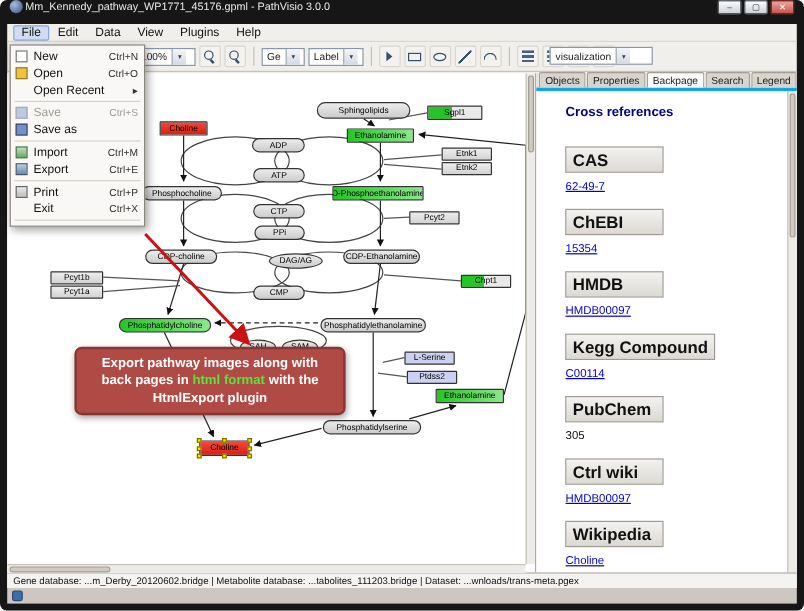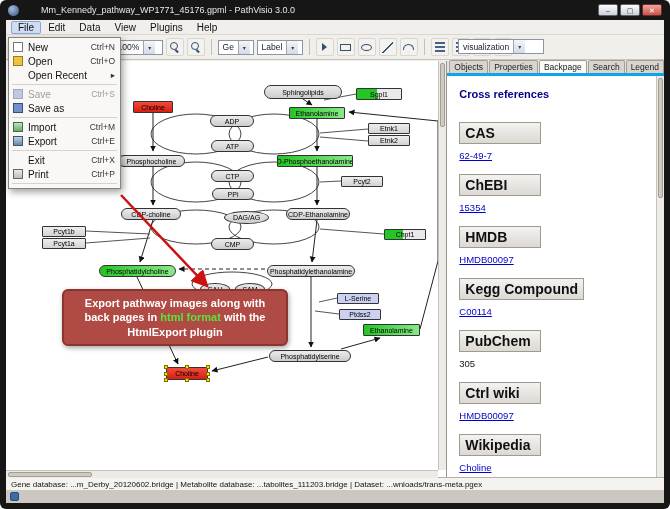--- a/index.html
+++ b/index.html
@@ -1,20 +1,20 @@
 <!DOCTYPE html>
 <html><head>
 <meta charset="utf-8">
 <style>
 *{margin:0;padding:0;box-sizing:border-box}
 html,body{width:670px;height:509px}
 body{font-family:"Liberation Sans",sans-serif;background:#fff;position:relative;overflow:hidden}
 .window{position:absolute;inset:0;background:#161616;border-radius:6px}
 
-.titlebar{position:absolute;left:0;top:0;right:0;height:20px;display:flex;align-items:center;padding:0 8px;gap:22px}
+.titlebar{position:absolute;left:0;top:0;right:0;height:20px;display:flex;padding:0 8px;gap:2px}
 .title-icon{width:11px;height:11px;border-radius:50%;background:radial-gradient(circle at 35% 35%,#a7bcda,#31507e);flex:none}
 .title-text{color:#e9e9e9;font-size:9px;white-space:nowrap}
 .win-btns{margin-left:auto;display:flex;gap:2px}
 .win-btn{width:20px;height:12px;font-size:7px;line-height:11px;text-align:center;color:#333;background:linear-gradient(#fdfdfd,#ccd2d9);border:1px solid #60646a;border-radius:2px}
 .win-btn.close{background:linear-gradient(#f0a49e,#c4554c);color:#fff;border-color:#732b25}
 
 .app{position:absolute;left:6px;top:20px;width:658px;height:470px;background:#f1efec}
 .menubar{height:15px;display:flex;align-items:center;padding-left:5px;border-bottom:1px solid #dcd8d1;font-size:10px;color:#111}
 .mb-item{padding:1px 7px}
 .mb-item.active{background:#cfdcf3;border:1px solid #89a7cf;padding:0 6px;border-radius:2px}
@@ -55,21 +55,21 @@
 .handle{position:absolute;width:4px;height:4px;background:#ffe200;border:1px solid #7e7000;z-index:3}
 .cv-vscroll{position:absolute;top:0;right:0;width:8px;bottom:8px;background:#edebe7;border-left:1px solid #c6c2ba;z-index:5}
 .cv-vthumb{position:absolute;left:1px;right:1px;top:2px;height:64px;background:#cfcac2;border:1px solid #a29d93;border-radius:2px}
 .cv-hscroll{position:absolute;left:0;right:8px;bottom:0;height:8px;background:#edebe7;border-top:1px solid #c6c2ba;z-index:5}
 .cv-hthumb{position:absolute;top:1px;bottom:1px;left:2px;width:84px;background:#cfcac2;border:1px solid #a29d93;border-radius:2px}
 
 .panel{position:relative;flex:1;background:#f1efec}
 .tabs{display:flex;height:15px;padding-left:2px;gap:1px;background:#e6e3dd;border-bottom:3px solid #0ea5e9;align-items:flex-end}
 .tab{font-size:8.5px;padding:1px 4px 1px;background:#d9d5ce;border:1px solid #a39e96;border-bottom:none;border-radius:2px 2px 0 0;color:#222}
 .tab.active{background:#fbfaf8}
-.panel-body{position:absolute;top:15px;left:0;right:8px;bottom:0;background:#fff;padding:12px 4px 0 12px;overflow:hidden}
+.panel-body{position:absolute;top:15px;left:0;right:8px;bottom:0;background:#fff;padding:12px 4px 0 24px;overflow:hidden}
 .bp-title{font-size:11px;font-weight:bold;color:#00008b;margin-bottom:22px}
 .bp-section{margin-bottom:13px}
 .bp-header{display:inline-block;min-width:82px;background:linear-gradient(#f3f2f0,#dcd9d3);border:1px solid #9f9b93;font-weight:bold;font-size:14px;padding:2px 5px;margin-bottom:6px;color:#111}
 .bp-link{display:block;font-size:9.5px;color:#0000cc;text-decoration:underline;width:fit-content}
 .bp-value{display:block;font-size:9.5px;color:#111}
 .bp-expression{font-size:11px;font-weight:bold;color:#000;margin-top:6px}
 .panel-scroll{position:absolute;top:15px;right:0;width:8px;bottom:0;background:#edebe7;border-left:1px solid #c6c2ba}
 .panel-thumb{position:absolute;top:2px;left:1px;right:1px;height:120px;background:#cfcac2;border:1px solid #a29d93;border-radius:2px}
 
 .statusbar{position:absolute;left:0;right:0;bottom:0;height:13px;background:#f5f3f0;border-top:1px solid #b3afa7;font-size:8px;color:#111;display:flex;align-items:center;padding:0 5px;white-space:nowrap;overflow:hidden}
@@ -346,28 +346,28 @@
         <span>Import</span>
         <span class="fm-short">Ctrl+M</span>
       </div>
       <div class="fm-item">
         <span class="mi mi-export"></span>
         <span>Export</span>
         <span class="fm-short">Ctrl+E</span>
       </div>
       <div class="fm-sep"></div>
       <div class="fm-item">
+        <span class="mi mi-print"></span>
+        <span>Print</span>
+        <span class="fm-short">Ctrl+P</span>
+      </div>
+      <div class="fm-item">
         <span class="mi"></span>
         <span>Exit</span>
         <span class="fm-short">Ctrl+X</span>
-      </div>
-      <div class="fm-item">
-        <span class="mi mi-print"></span>
-        <span>Print</span>
-        <span class="fm-short">Ctrl+P</span>
       </div>
       <div class="fm-sep"></div>
     </div>
 
   <div class="callout" style="background: rgb(176, 74, 68);">
     <span>Export pathway images along with back pages in </span><span class="hl" style="color: rgb(88, 228, 58);">html format</span><span> with the HtmlExport plugin</span>
   </div>
 
   <svg class="anno" width="670" height="509">
     <defs>

